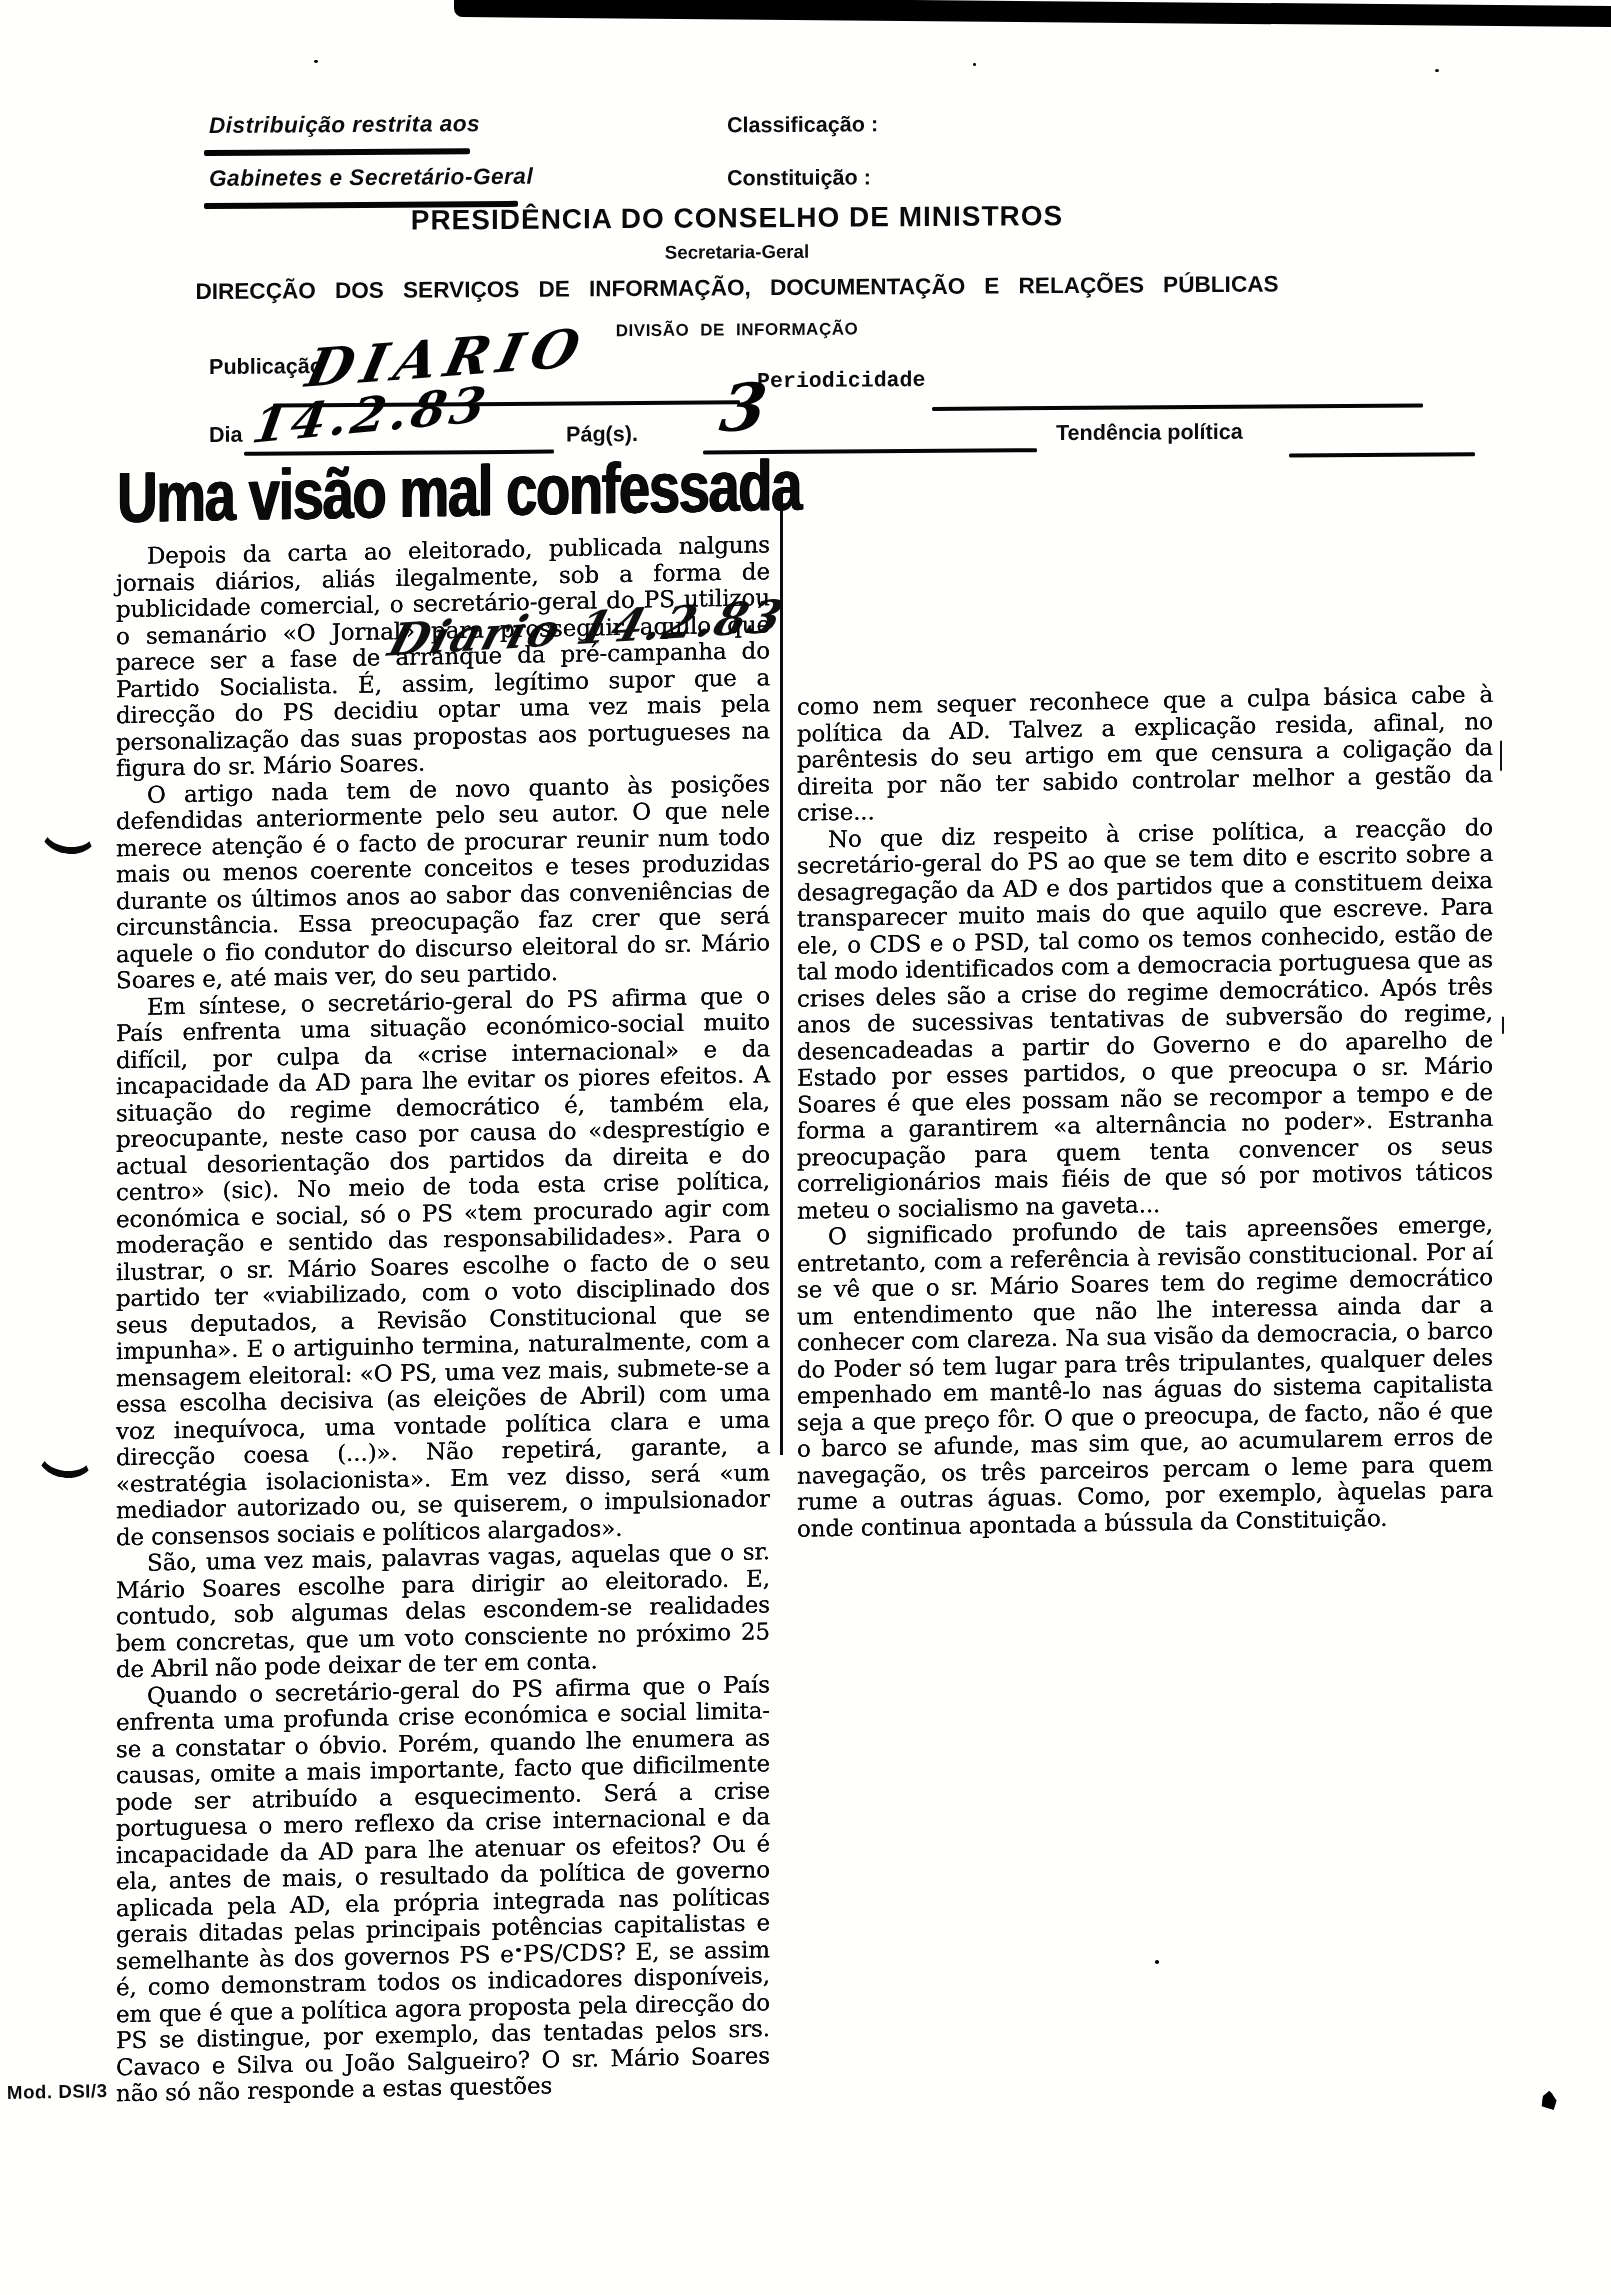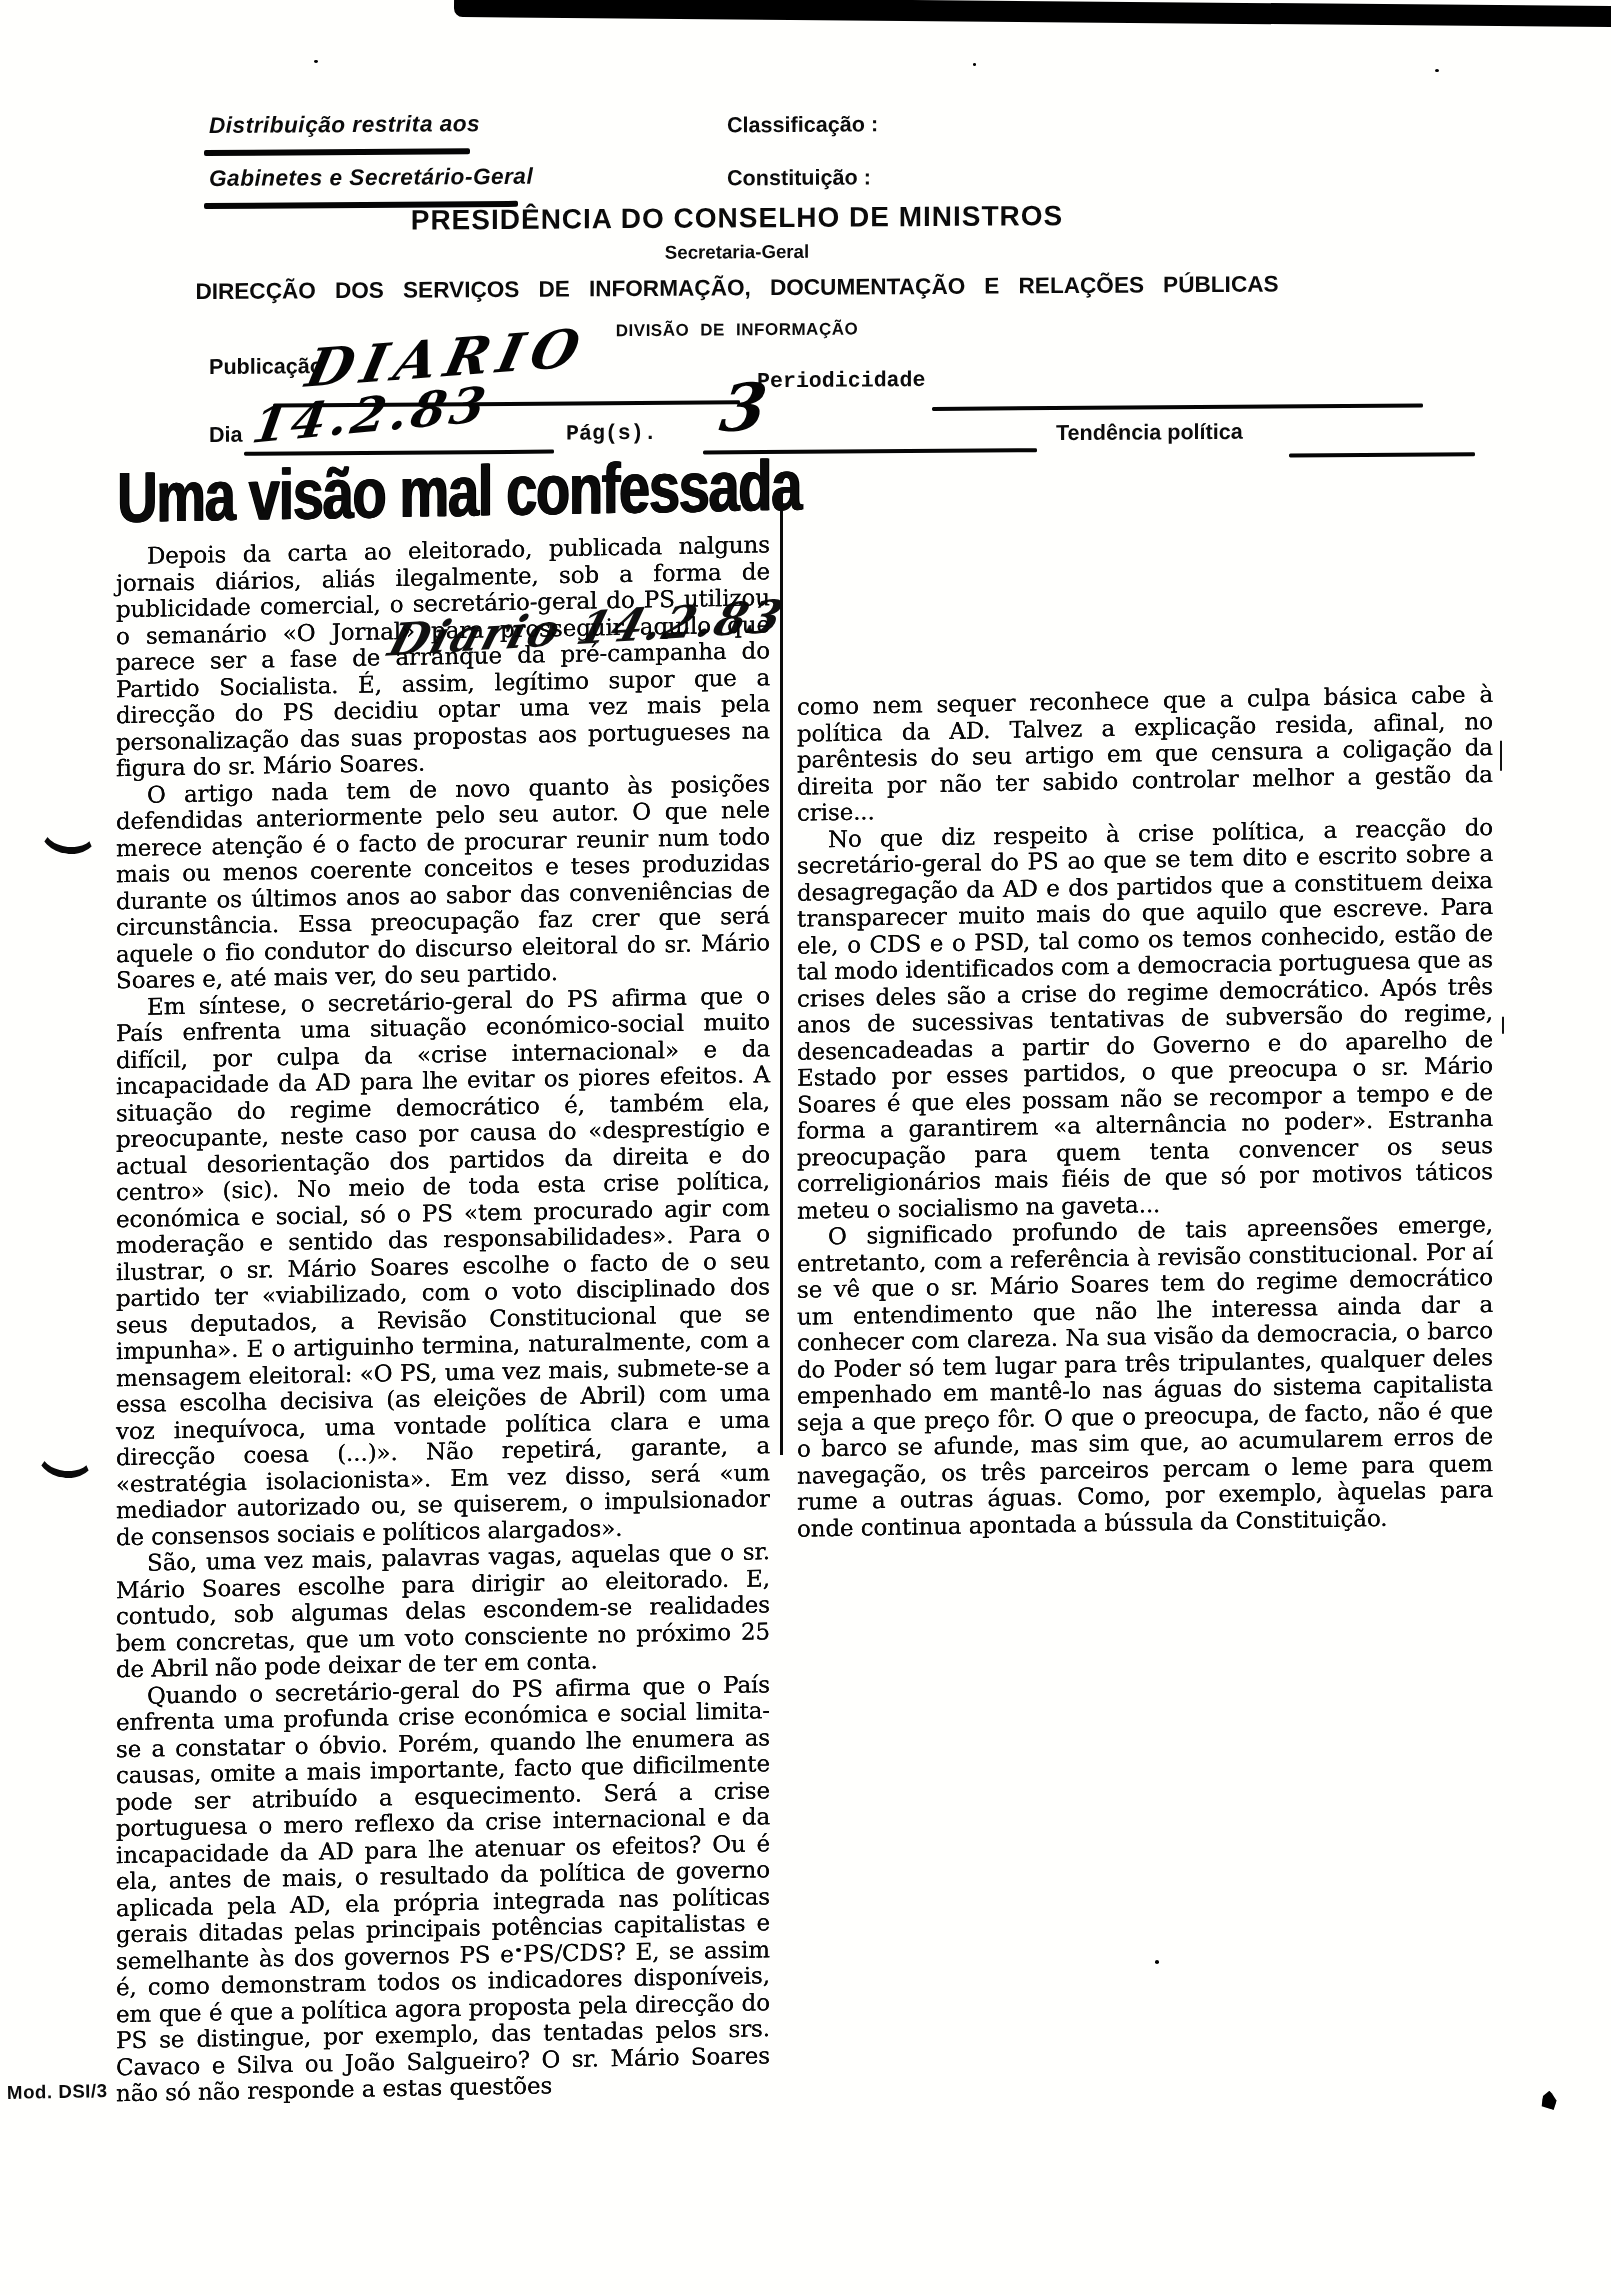--- a/index.html
+++ b/index.html
@@ -108,21 +108,21 @@
 
     <div class="field-label form-sans" style="left:209px;top:354px;">Publicação</div>
     <div class="handwriting hw-pub">DIARIO</div>
     <div class="field-line" style="left:273px;top:404px;width:467px;"></div>
     <div class="field-label form-sans" style="left:757px;top:373px;font-family:Liberation Mono, monospace;">Periodicidade</div>
     <div class="field-line" style="left:932px;top:412px;width:491px;"></div>
 
     <div class="field-label form-sans" style="left:209px;top:422px;">Dia</div>
     <div class="handwriting hw-dia">14.2.83</div>
     <div class="field-line" style="left:244px;top:452px;width:310px;"></div>
-    <div class="field-label form-sans" style="left:566px;top:424px;font-family:Liberation Mono, monospace;">Pág(s).</div>
+    <div class="field-label form-sans" style="left:566px;top:424px;">Pág(s).</div>
     <div class="handwriting hw-pag">3</div>
     <div class="field-line" style="left:703px;top:454px;width:334px;"></div>
     <div class="field-label form-sans" style="left:1056px;top:426px;">Tendência política</div>
     <div class="field-line" style="left:1289px;top:461px;width:186px;"></div>
   </div>
 
   <div class="article">
     <div class="article-title">Uma visão mal confessada</div>
     <div class="handwriting annotation">Diario 14.2.83</div>
 

